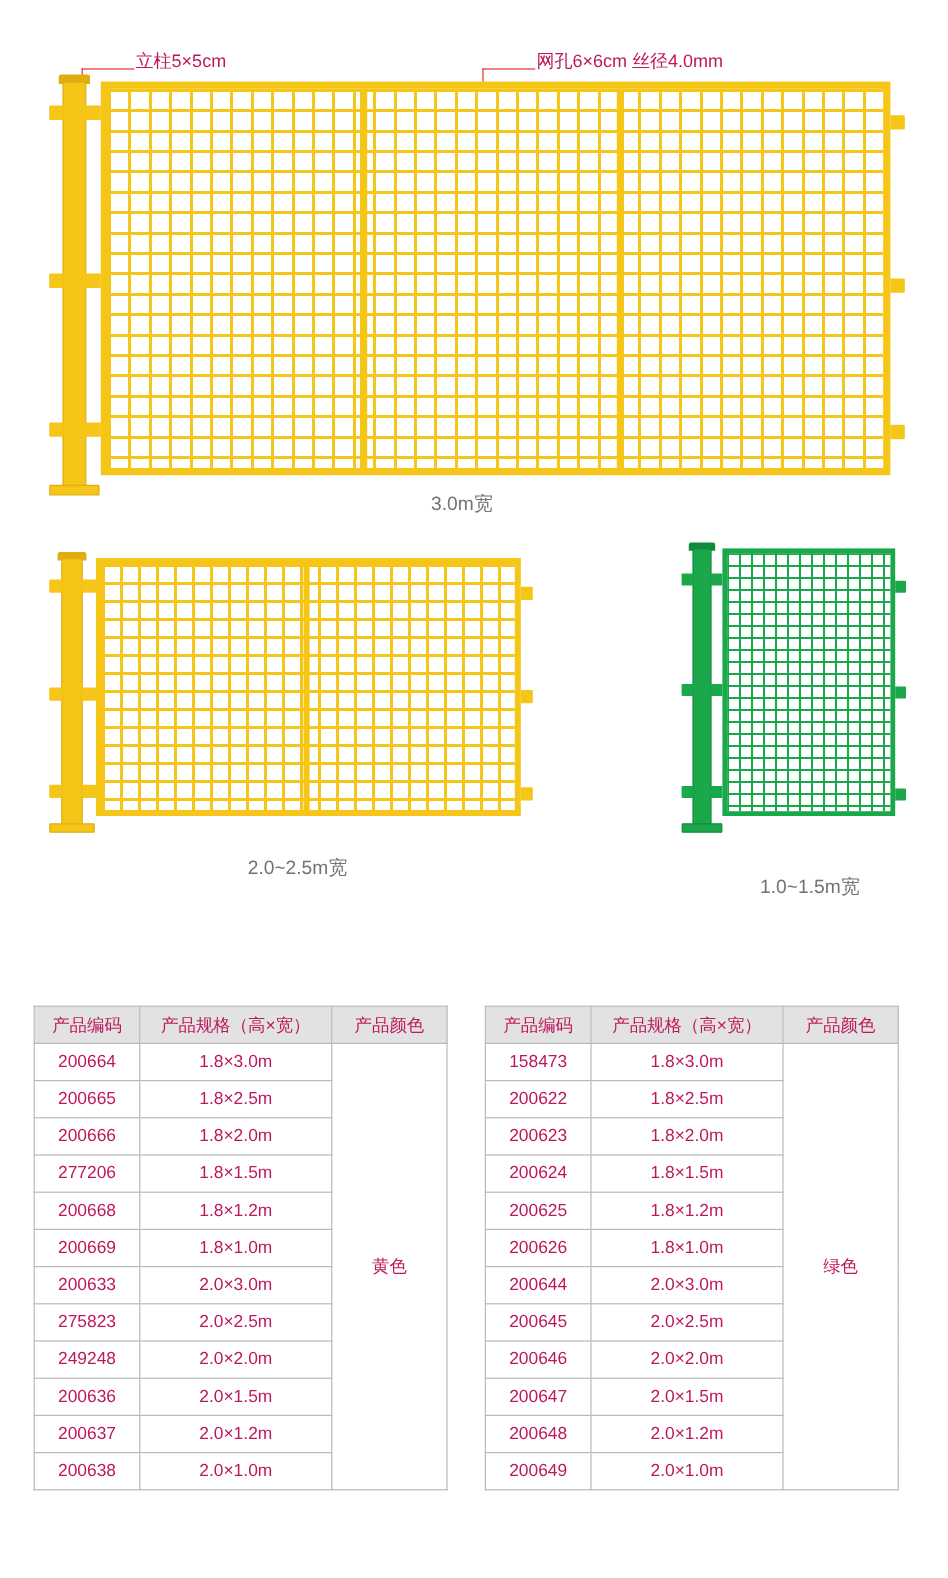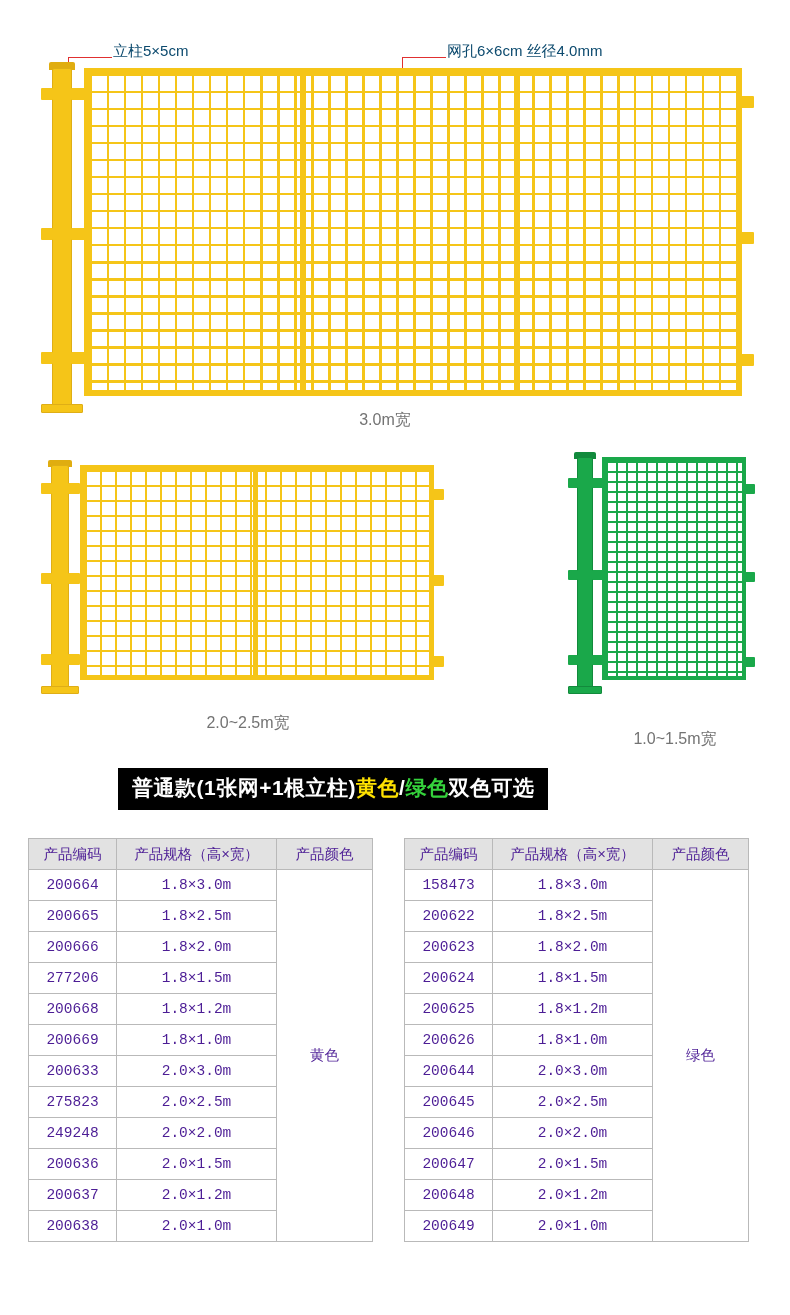--- a/index.html
+++ b/index.html
@@ -13,21 +13,21 @@
     width: 790px;
     height: 1315px;
     background: #ffffff;
     overflow: hidden;
   }
 
   
   .callout-label {
     position: absolute;
     font-size: 15px;
-    color: #0c4a6e;
+    color: #be185d;
     white-space: nowrap;
   }
   .callout-line {
     position: absolute;
     height: 1px;
     background: #e03030;
   }
   .callout-dot {
     position: absolute;
     width: 11px; height: 11px;
@@ -86,22 +86,21 @@
   }
   .banner .yellow { color: #ffe200; }
   .banner .green  { color: #35d23c; }
   .banner .sep    { color: #ffffff; }
 
   
   .tbl {
     position: absolute;
     border-collapse: collapse;
     font-size: 14.5px;
-    color: #4c1d95;
-    font-family: Liberation Mono, monospace;
+    color: #be185d;
   }
   .tbl th, .tbl td {
     border: 1px solid #b9b9b9;
     text-align: center;
     height: 31px;
     padding: 0 4px;
     font-weight: normal;
   }
   .tbl th {
     background: #e2e2e2;
@@ -199,23 +198,20 @@
 
     <div class="frame" style="left:602px; top:457px; width:144px; height:223px; border:4px solid #1aa84a; background:#ffffff;">
       <div class="mesh" style="background-image:
              repeating-linear-gradient(to right, #1aa84a 0 1.8px, transparent 1.8px 10px),
              repeating-linear-gradient(to bottom, #1aa84a 0 1.8px, transparent 1.8px 10px);"></div>
     </div>
 
     <div class="caption" style="left:597px; top:713px; width:156px;margin-top:16px;">1.0~1.5m宽</div>
   </div>
 
-  <div class="banner" style="left:118px; top:768px;">
-    <span>普通款(1张网+1根立柱)</span><span class="yellow">黄色</span><span class="sep">/</span><span class="green">绿色</span><span>双色可选</span>
-  </div>
 
   <table class="tbl" style="left:28px; top:838px;">
     <thead>
       <tr>
         <th>产品编码</th>
         <th>产品规格（高×宽）</th>
         <th>产品颜色</th>
       </tr>
     </thead>
     <tbody>

